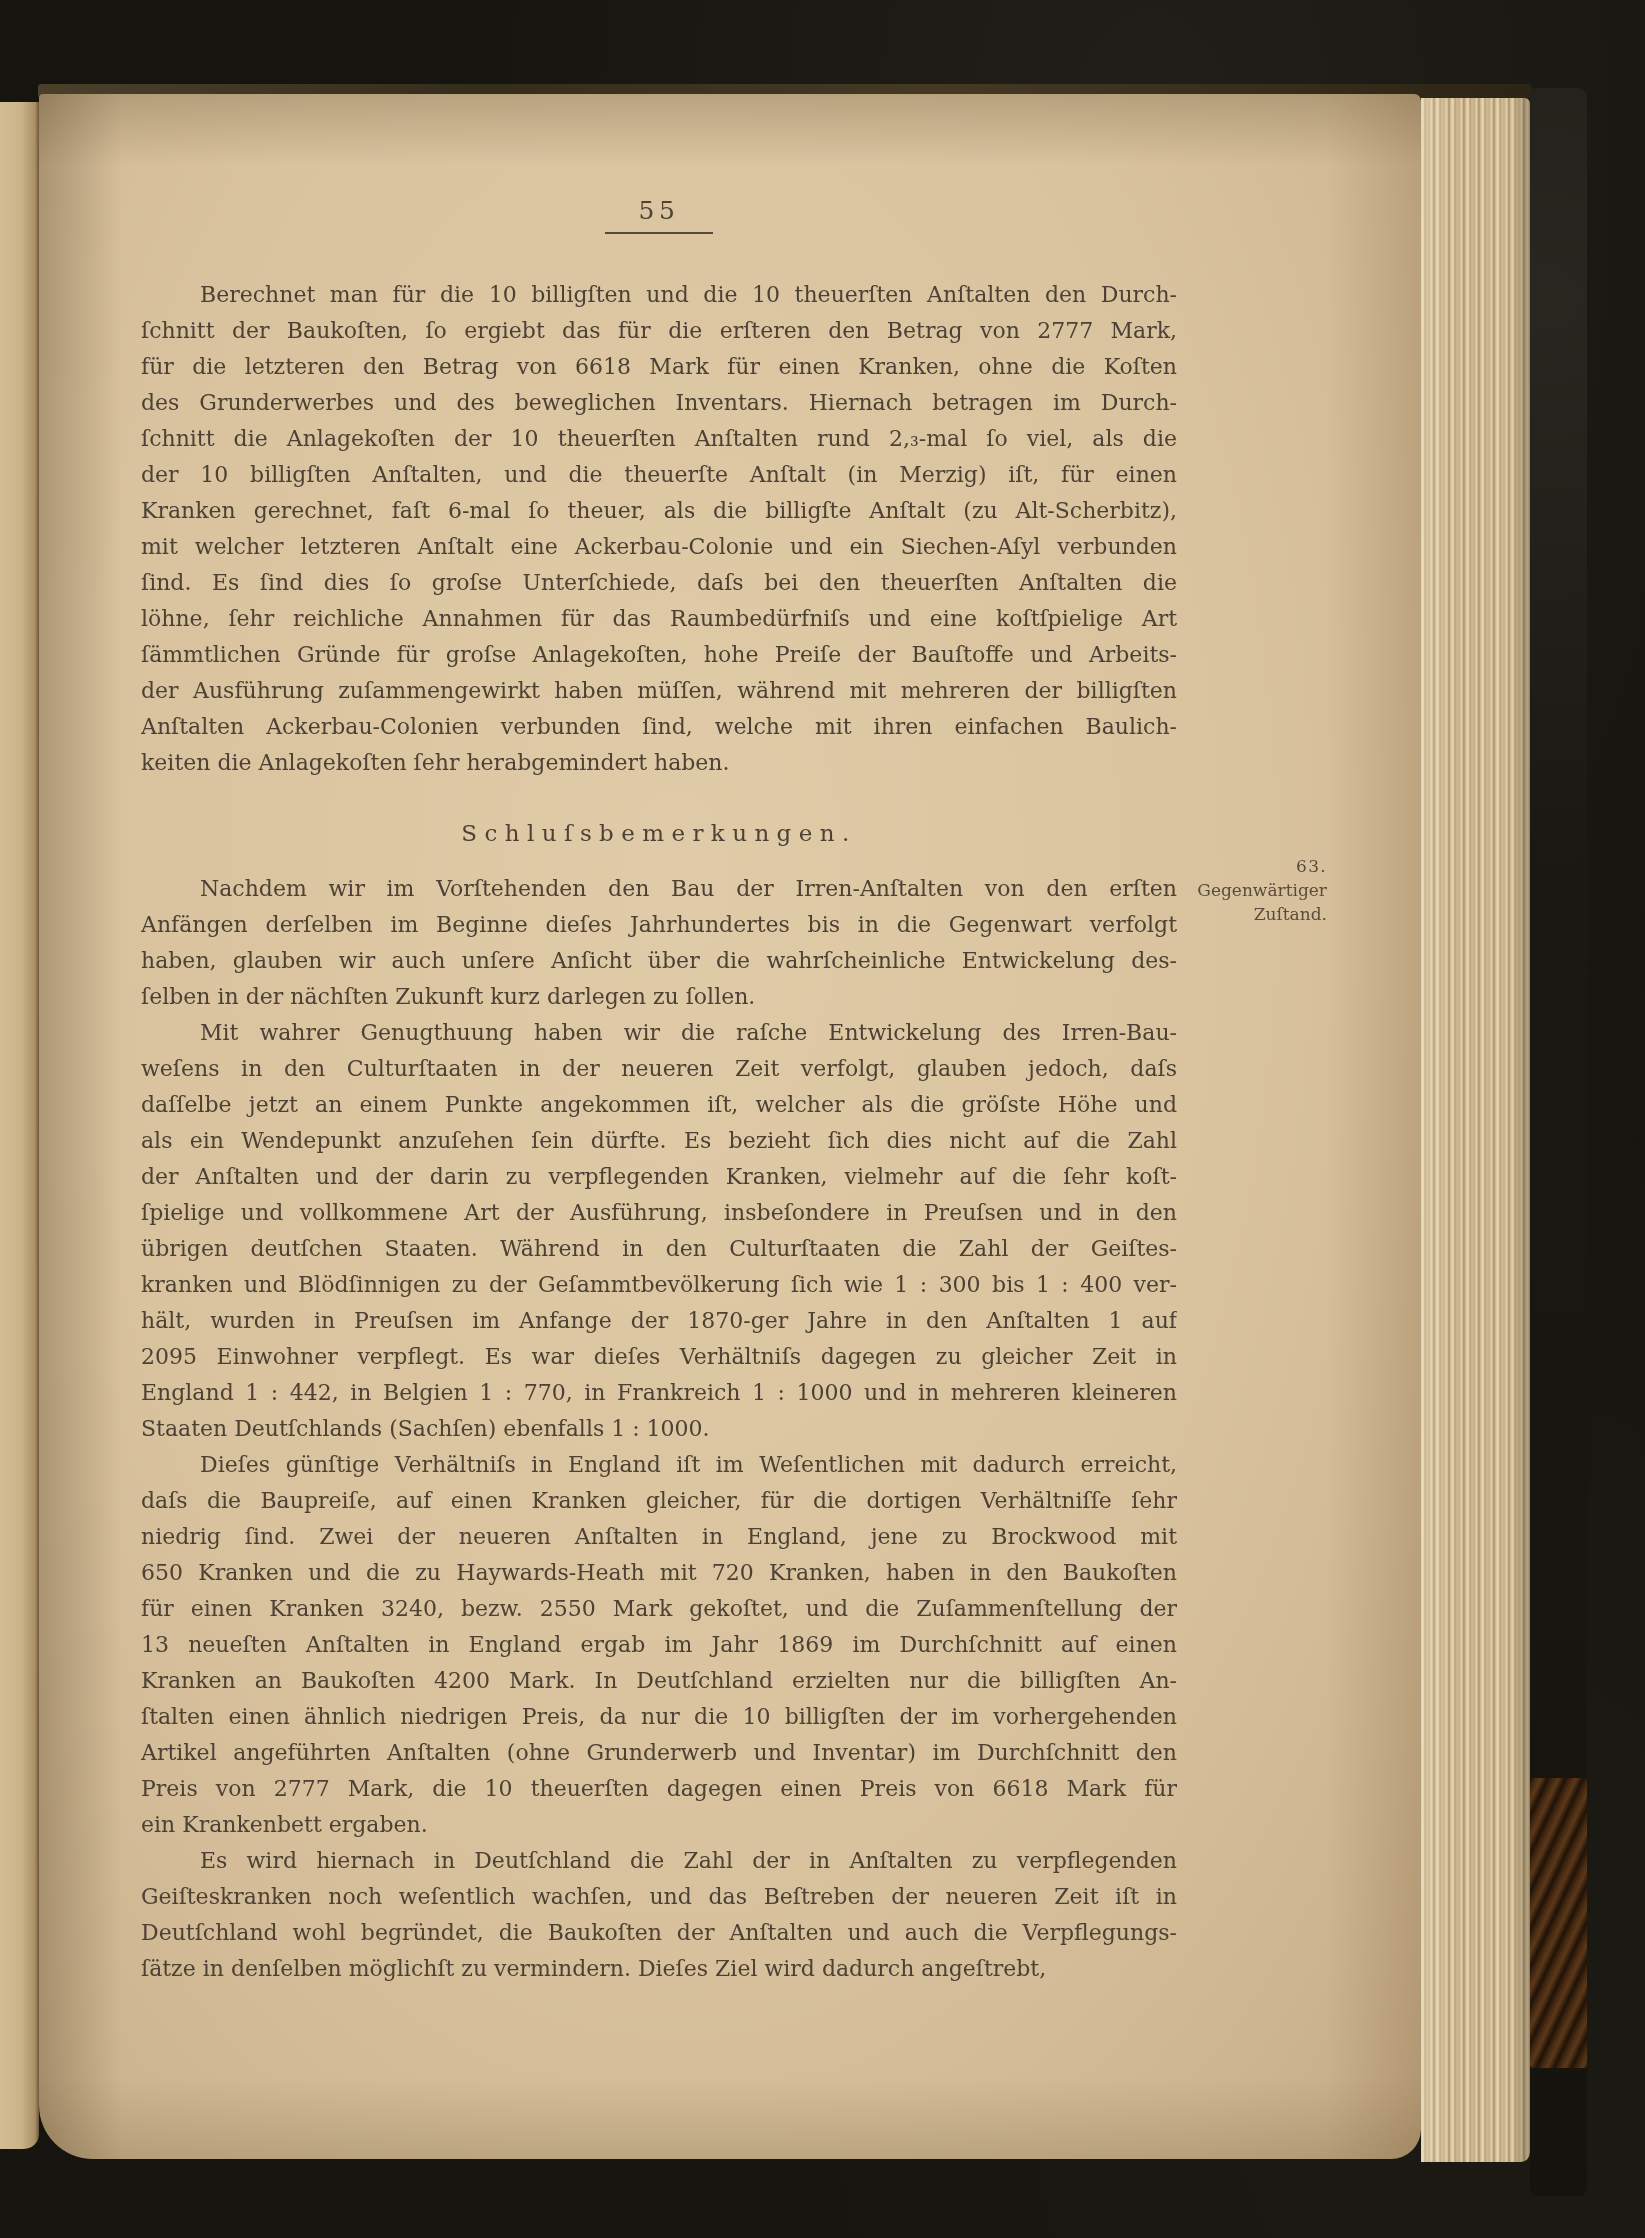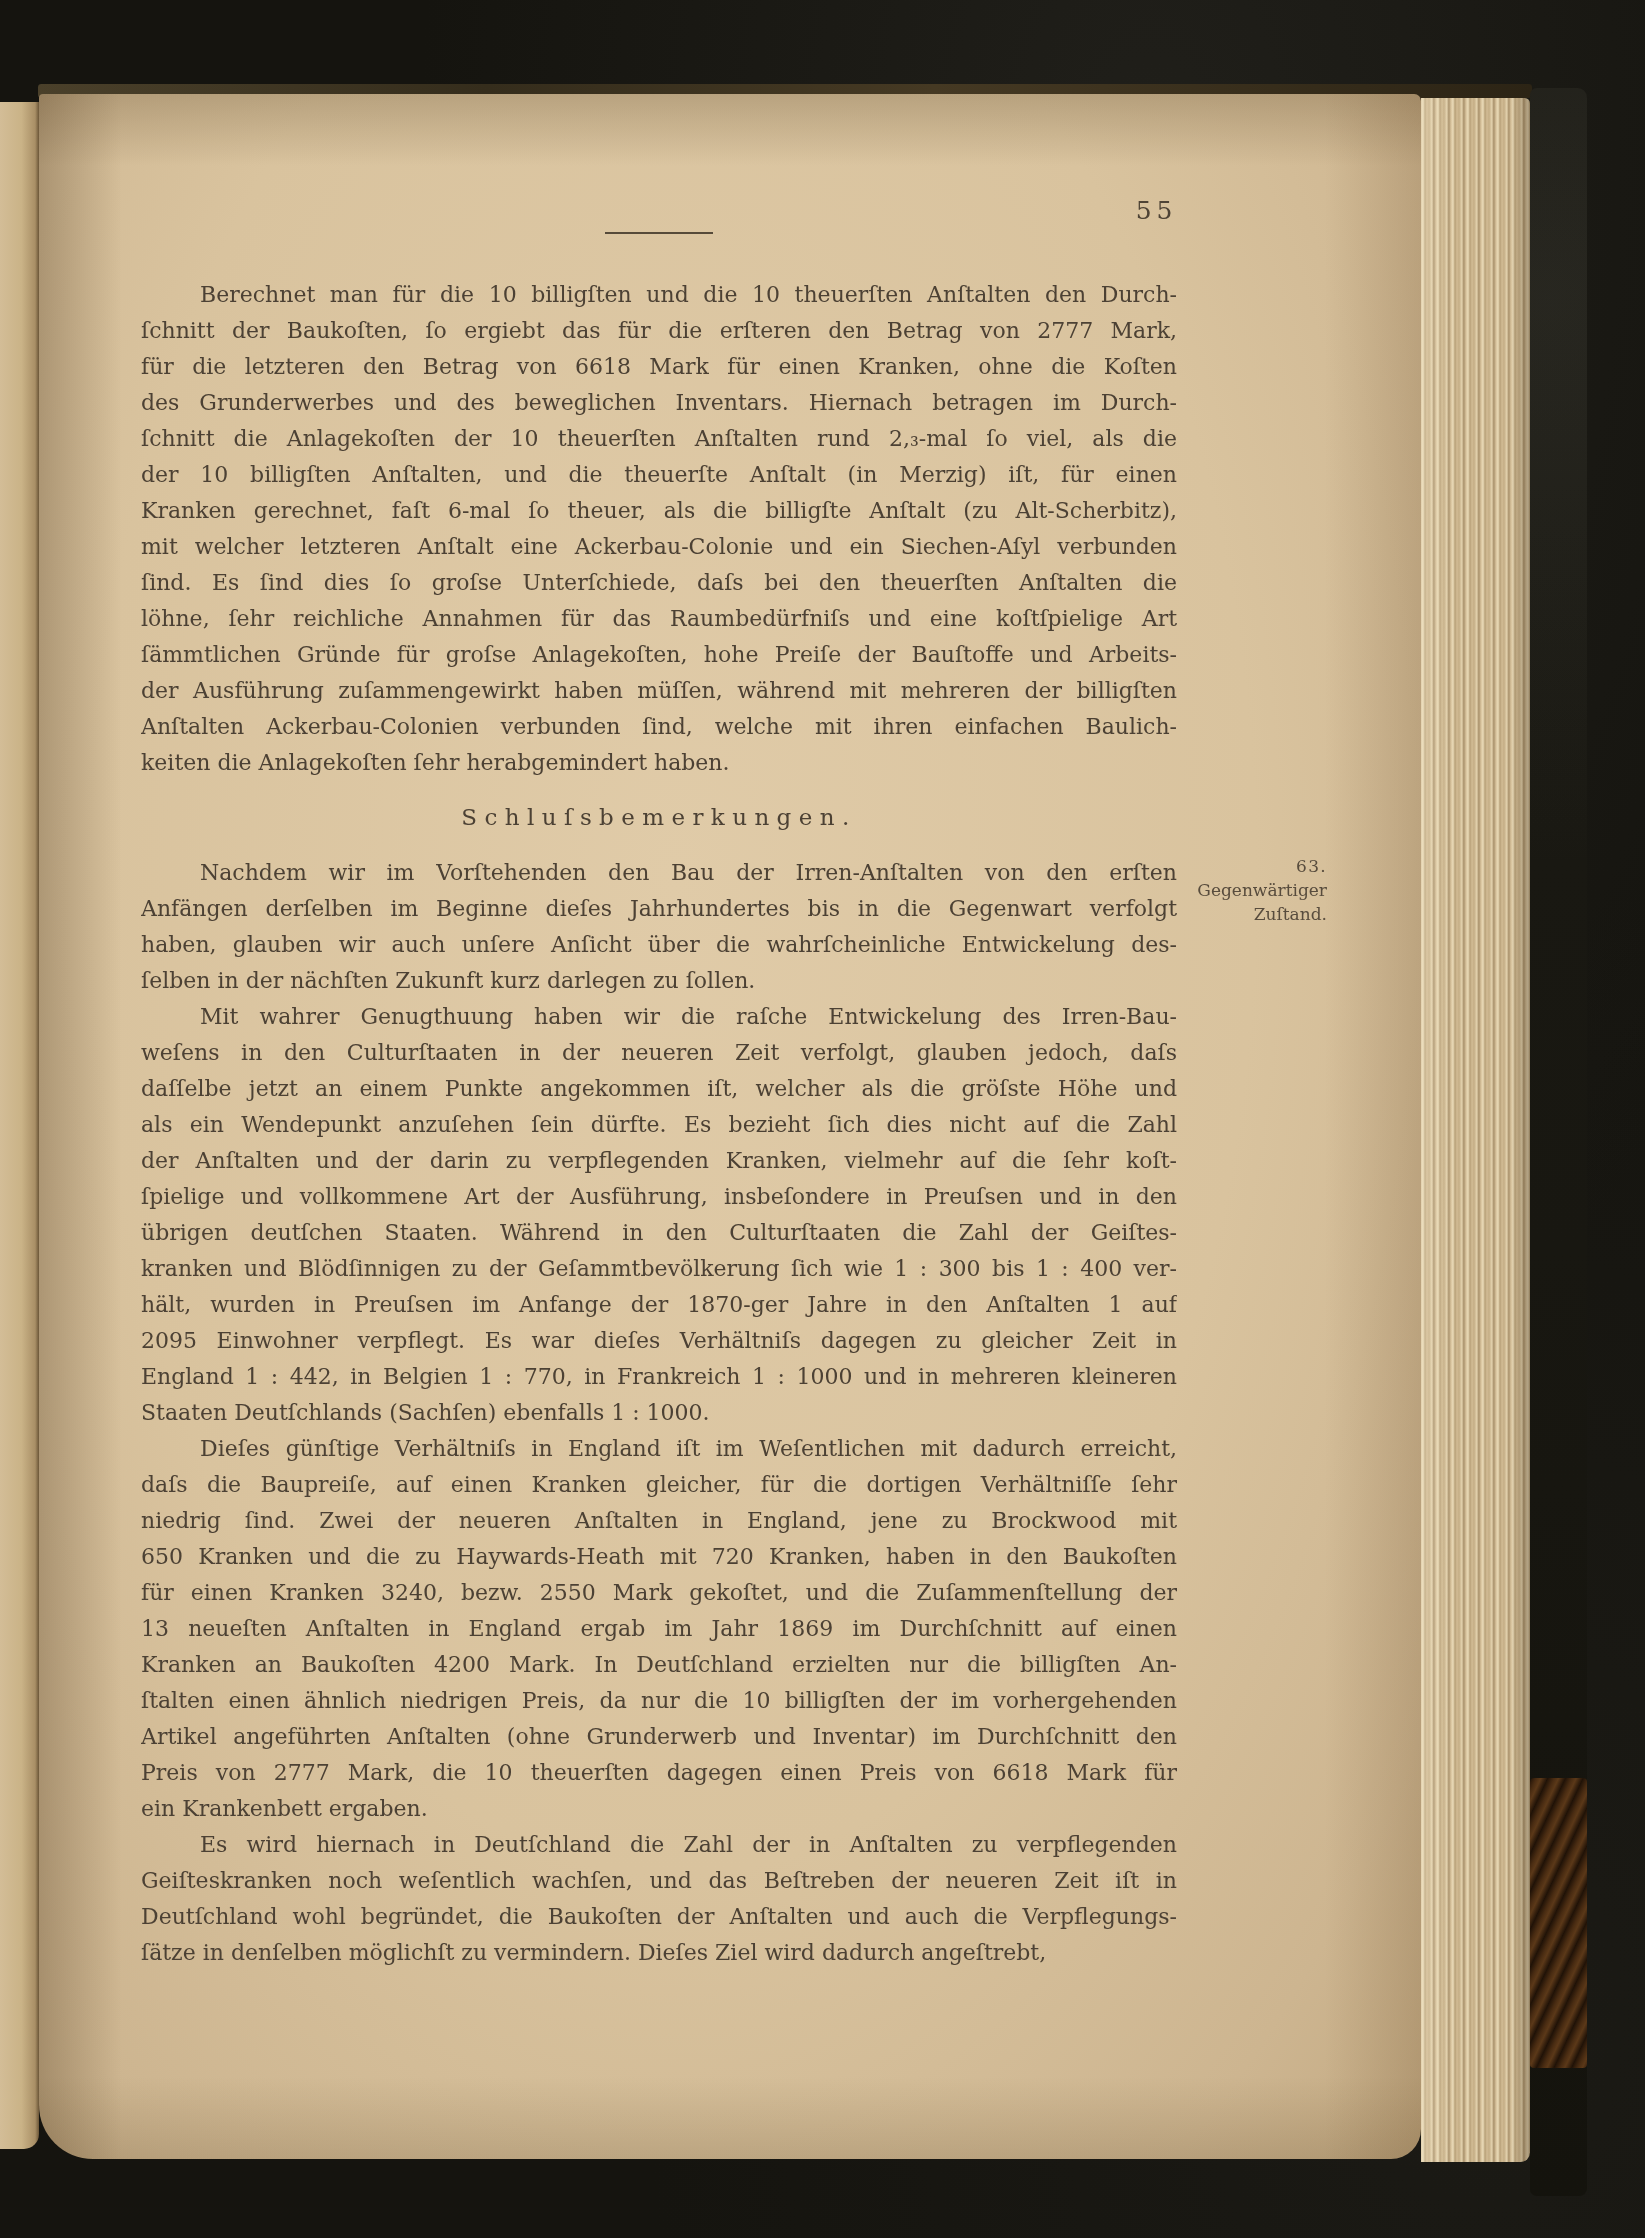--- a/index.html
+++ b/index.html
@@ -24,29 +24,29 @@
     border-radius:3.4px;}
   
   .page{position:absolute;left:39px;top:94px;width:1382px;height:2065px;
     background:
       linear-gradient(90deg, rgba(86,64,36,.32) 0%, rgba(86,64,36,0) 6%),
       linear-gradient(270deg, rgba(120,92,56,.25) 0%, rgba(120,92,56,0) 7%),
       linear-gradient(180deg, rgba(96,74,42,.28) 0%, rgba(96,74,42,0) 3.5%),
       linear-gradient(0deg, rgba(96,74,42,.20) 0%, rgba(96,74,42,0) 4%),
       radial-gradient(ellipse at 46% 38%, #e0cba8 0%, #d9c39e 55%, #cdb590 85%, #c3aa83 100%);
     border-radius:4px 6.7px 30px 54px;}
-  .pageno{position:absolute;left:102px;top:102px;width:1036px;text-align:right;}
+  .pageno{position:absolute;left:102px;top:102px;width:1036px;text-align:center;}
   .pageno-text{font-size:25px;letter-spacing:4.7px;color:#4e4335;}
   .pageno-rule{width:108px;margin:6.7px auto 0 auto;border-top:2.7px solid #564a39;}
   .text{position:absolute;left:102px;top:183px;width:1036px;
     color:#4c4134;font-size:22px;line-height:36px;}
   .ln{height:36px;overflow:hidden;text-align:justify;text-align-last:justify;}
   .ln.ind{text-indent:59px;}
   .ln.last{text-align-last:left;}
-  .heading{height:36px;margin-top:18px;margin-bottom:20px;
+  .heading{height:36px;margin-top:34px;margin-bottom:20px;
     text-align:center;text-align-last:center;letter-spacing:7.4px;font-size:23px;color:#4c4134;}
   .marginnote{position:absolute;left:1145px;top:760px;width:143px;
     text-align:right;color:#584c3d;font-size:17px;line-height:24px;}
   .mn-num{letter-spacing:1.3px;}
   
   .fore-edge{position:absolute;left:1421px;top:98px;width:109px;height:2064px;
     background:
       linear-gradient(270deg, rgba(60,45,25,.35) 0%, rgba(60,45,25,0) 18%),
       linear-gradient(90deg, rgba(255,245,220,.25) 0%, rgba(255,245,220,0) 30%),
       repeating-linear-gradient(90deg,

